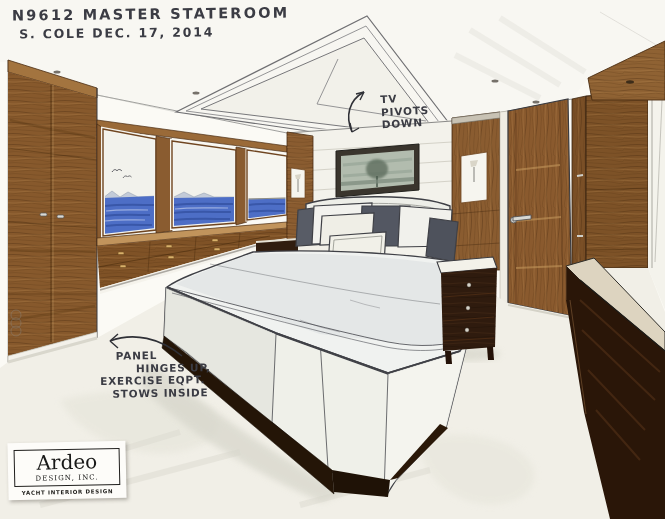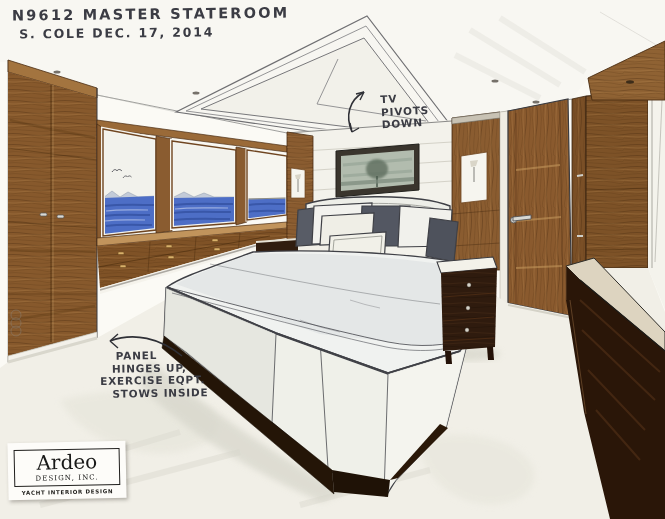--- a/index.html
+++ b/index.html
@@ -5,21 +5,21 @@
   html,body{margin:0;padding:0;background:#e9e7e1;}
   .stage{position:relative;width:665px;height:519px;background:#86efac;overflow:hidden;
          font-family:"DejaVu Sans",sans-serif;text-decoration:underline;}
   .stage svg{position:absolute;left:0;top:0;}
   .hand{position:absolute;color:#3b3c44;font-weight:600;}
   .title{left:12px;top:6px;font-size:14.5px;letter-spacing:2.2px;transform:rotate(-0.6deg);}
   .title .t2{margin-top:3px;margin-left:7px;font-size:12.5px;letter-spacing:1.8px;}
   .anno{font-size:10.5px;line-height:12.5px;letter-spacing:.8px;}
   .anno-tv{left:381px;top:92px;transform:rotate(-3deg);}
   .anno-panel{left:100px;top:349px;transform:rotate(-1deg);}
-  .in1{margin-left:16px}.in2{margin-left:12px}.in3{margin-left:0}.in4{margin-left:12px}
+  .in1{margin-left:16px}.in2{margin-left:36px}.in3{margin-left:0}.in4{margin-left:12px}
   .logo-card{position:absolute;left:8px;top:442px;width:106px;background:#fdfcf9;
              padding:7px 6px 4px;box-shadow:1.5px 2px 4px rgba(60,55,45,.35);
              transform:rotate(-1.2deg);}
   .logo-box{border:1.6px solid #1f1e1c;padding:2px 3px 3px;text-align:center;}
   .logo-name{font-family:"DejaVu Serif",serif;font-size:20px;line-height:21px;color:#181817;}
   .logo-sub{font-family:"DejaVu Serif",serif;font-size:7px;letter-spacing:1.1px;color:#181817;margin-top:1px;white-space:nowrap;}
   .logo-tag{font-size:5.5px;font-weight:700;letter-spacing:.7px;text-align:center;color:#23221f;margin-top:3px;white-space:nowrap;}
 </style>
 </head>
 <body>

